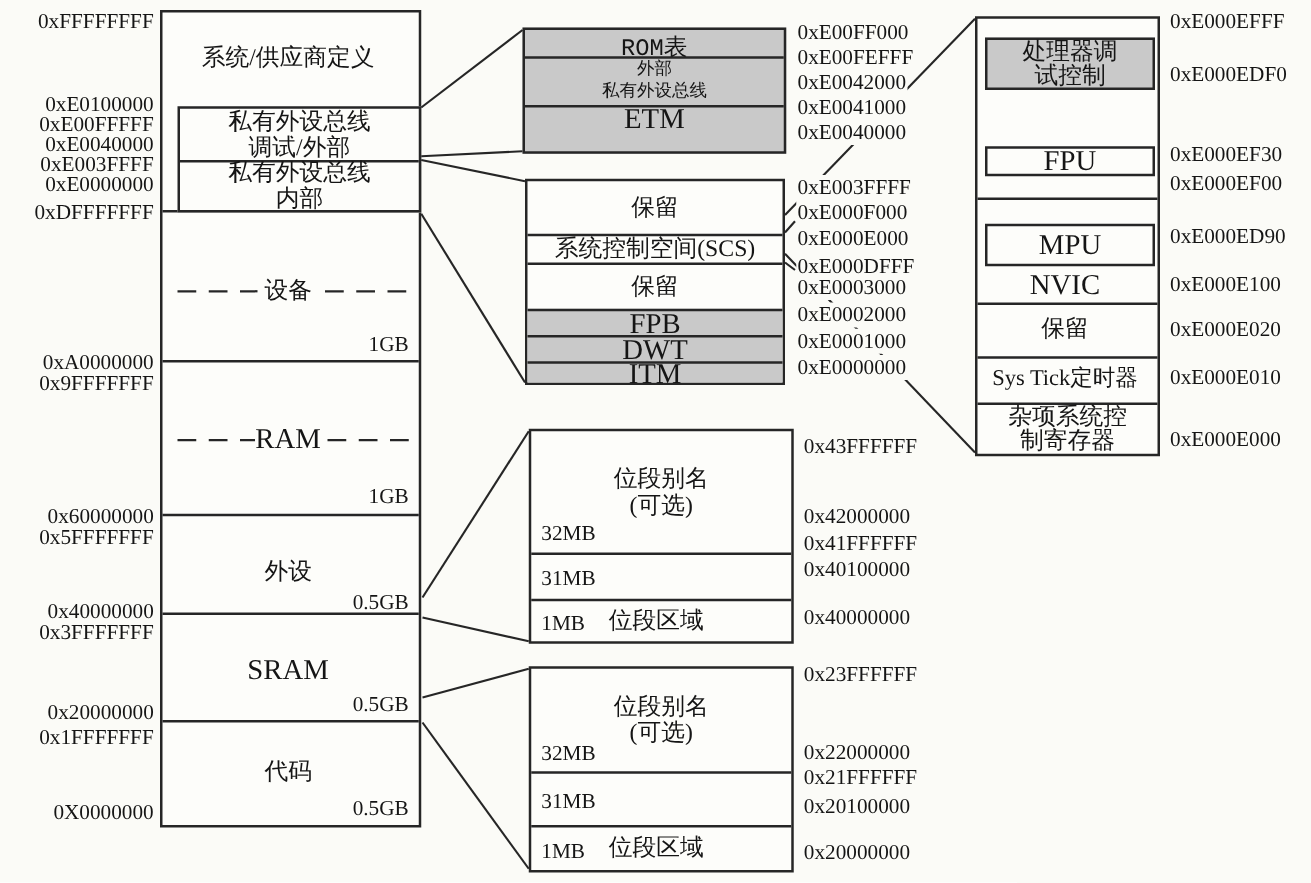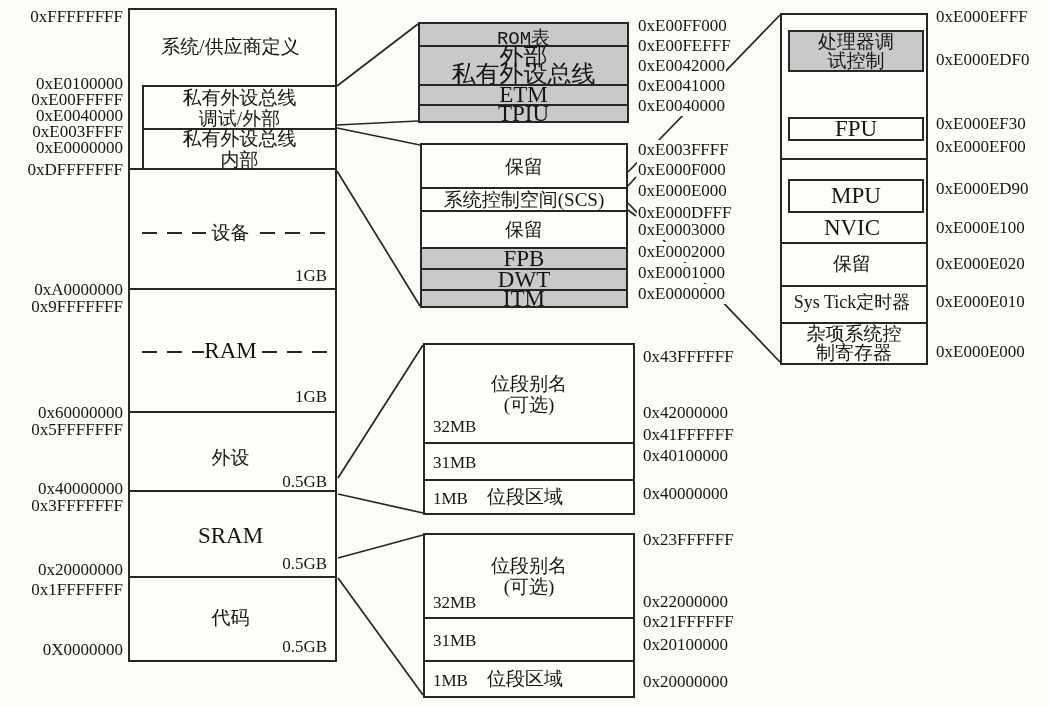--- a/index.html
+++ b/index.html
@@ -106,29 +106,26 @@
     <div class="hline" style="top:566px"></div>
 
     <div class="ctr cjk" style="top:597px">代码</div>
     <div class="szlbl" style="top:627px; right:8px">0.5GB</div>
   </div>
 
   <div class="box gray" style="left:418px; top:22px; width:211px; height:101px;">
     <div class="row cjk" style="top:0; height:31px;font-family:Liberation Mono, monospace;">
       <div>ROM表</div>
     </div>
-    <div class="row bt" style="top:21px; height:38px; font-size:24px; line-height:18px;">
+    <div class="row bt" style="top:21px; height:38px; font-size:14px; line-height:18px;">
       <div>外部</div>
       <div>私有外设总线</div>
     </div>
     <div class="row lat bt" style="top:60px; height:20px;">
       <div>ETM</div>
-    </div>
-    <div class="row lat bt" style="top:80px; bottom:0;">
-      <div>TPIU</div>
     </div>
   </div>
   <div class="addr" style="left:637px; top:16px">0xE00FF000</div>
   <div class="addr" style="left:637px; top:36px">0xE00FEFFF</div>
   <div class="addr" style="left:637px; top:56px">0xE0042000</div>
   <div class="addr" style="left:637px; top:76px">0xE0041000</div>
   <div class="addr" style="left:637px; top:96px">0xE0040000</div>
 
   <div class="box" style="left:420px; top:143px; width:208px; height:165px;">
     <div class="row cjk" style="top:0; height:42px;">

